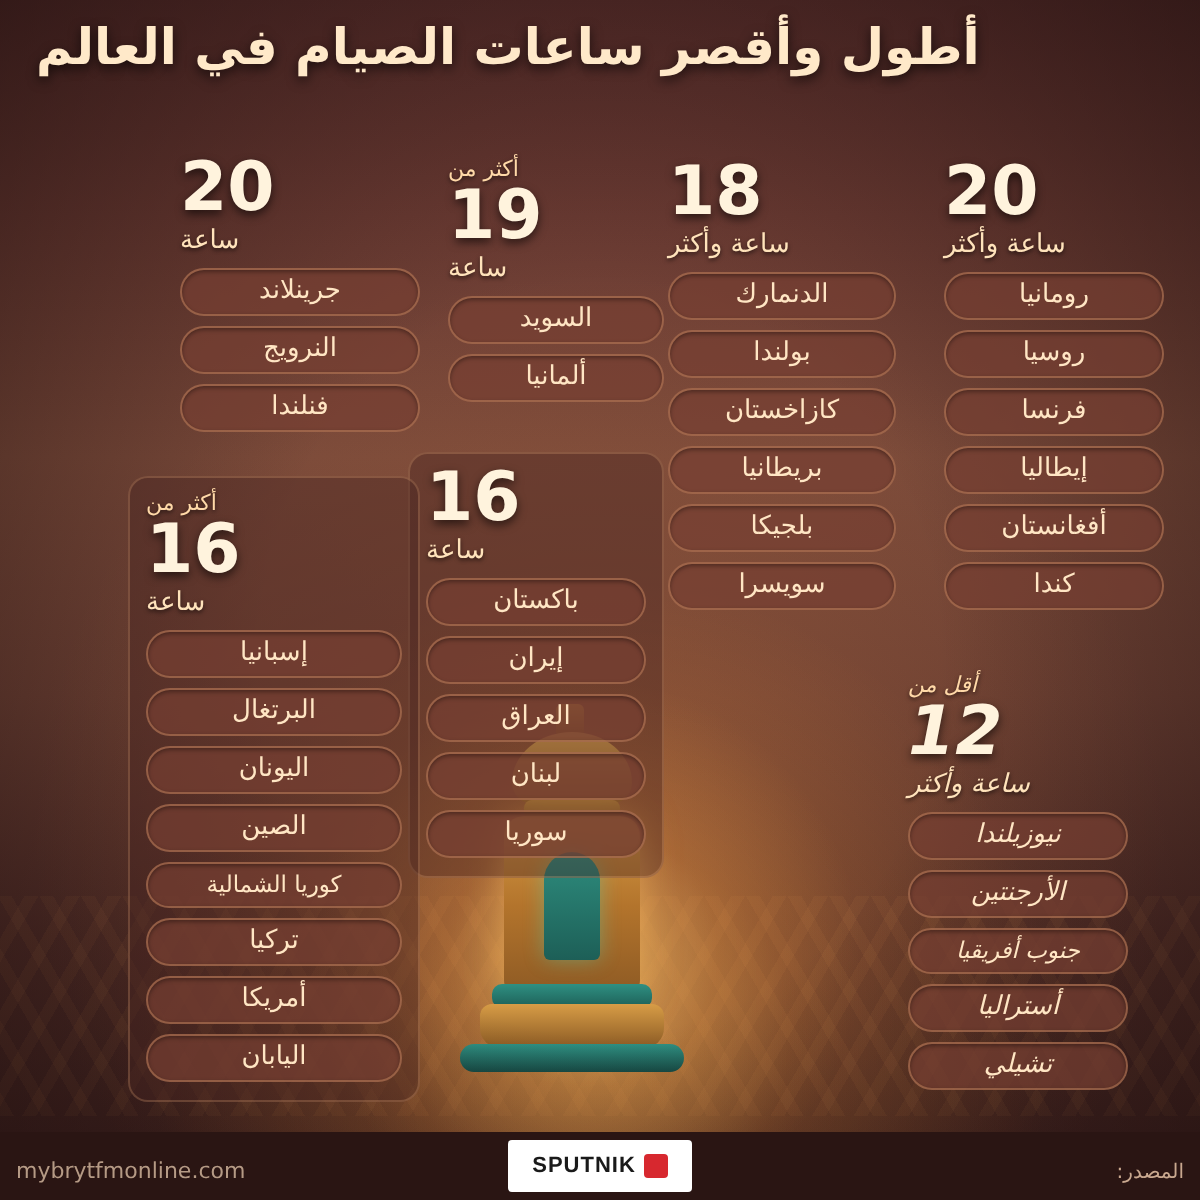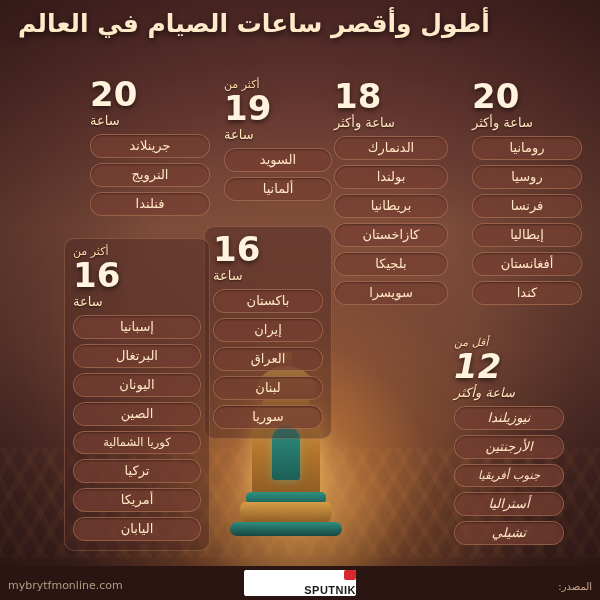--- a/index.html
+++ b/index.html
@@ -104,22 +104,22 @@
   .source{
     position:absolute;right:8px;bottom:8px;color:#c9a88f;font-size:10px;
     direction:rtl;
   }
   .site{
     position:absolute;left:8px;bottom:8px;color:#b59a85;font-size:11px;
     direction:ltr;
   }
   .logo{
     position:absolute;left:50%;transform:translateX(-50%);bottom:4px;
-    width:112px;height:26px;background:#ffffff;border-radius:2px;
-    display:flex;align-items:flex-start;justify-content:center;gap:4px;flex-direction:column;
+    width:92px;height:26px;background:#ffffff;border-radius:2px;
+    display:flex;align-items:center;justify-content:center;gap:4px;
   }
   .logo .sq{width:12px;height:12px;background:#d7282f;border-radius:2px;}
   .logo .txt{font-size:11px;font-weight:bold;color:#1a1a1a;letter-spacing:.5px;font-family:"Liberation Sans",sans-serif;}
 </style>
 </head>
 <body>
 
 <div id="stage">
 
   <div class="floor"></div>
@@ -158,22 +158,22 @@
   </div>
 
   <div class="col" style="top:80px; right:152px; width:114px;">
     <div class="hdr">
       <div class="num">18</div>
       <div class="unit">ساعة وأكثر</div>
     </div>
     <div>
       <div class="pill">الدنمارك</div>
       <div class="pill">بولندا</div>
+      <div class="pill">كازاخستان</div>
       <div class="pill">بريطانيا</div>
-      <div class="pill">كازاخستان</div>
       <div class="pill">بلجيكا</div>
       <div class="pill">سويسرا</div>
     </div>
   </div>
 
   <div class="col" style="top:78px; right:268px; width:108px;">
     <div class="hdr">
       <div class="prefix">أكثر من</div>
       <div class="num">19</div>
       <div class="unit">ساعة</div>

